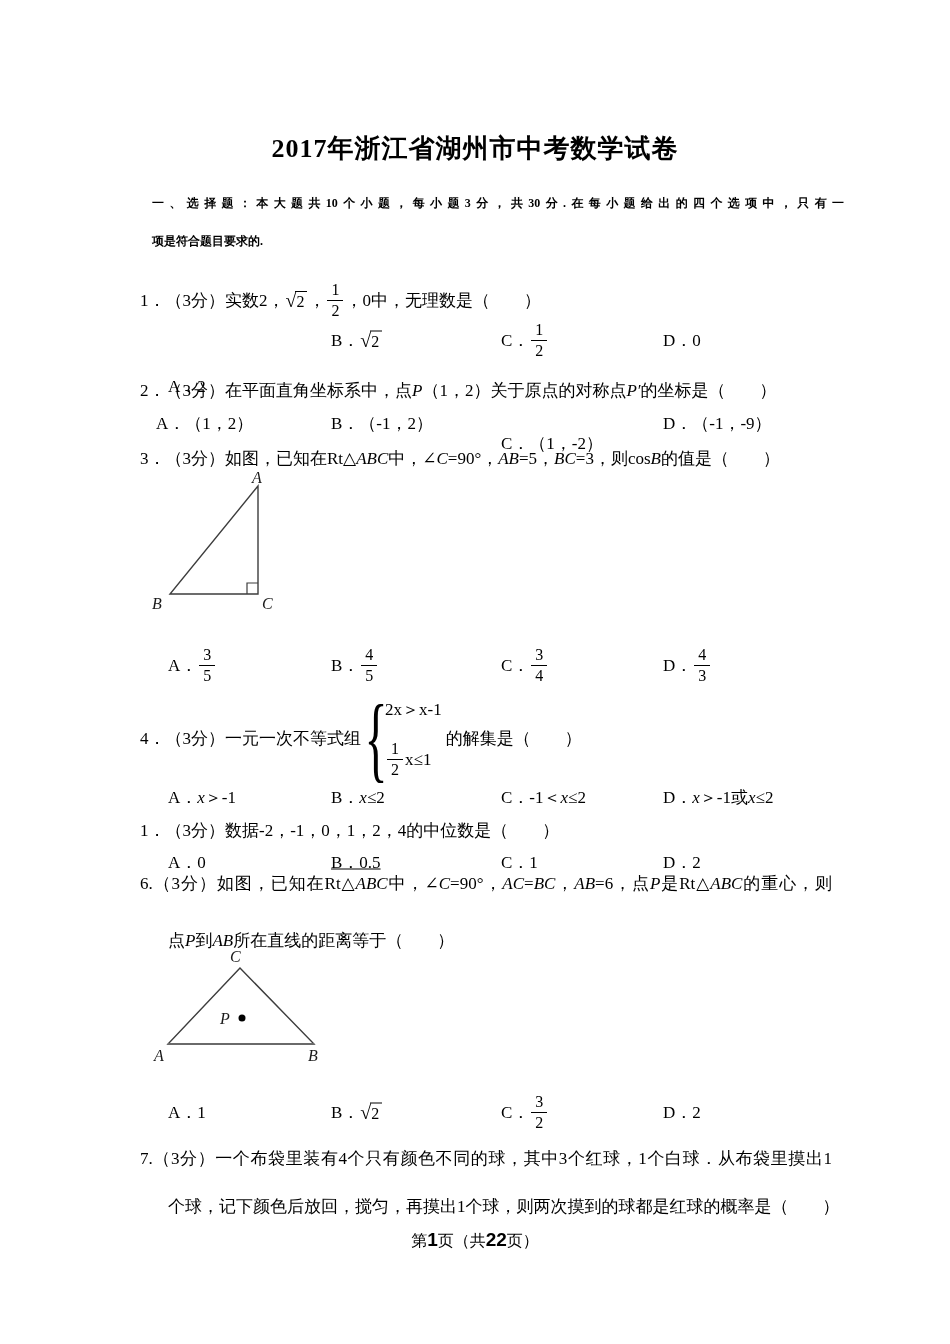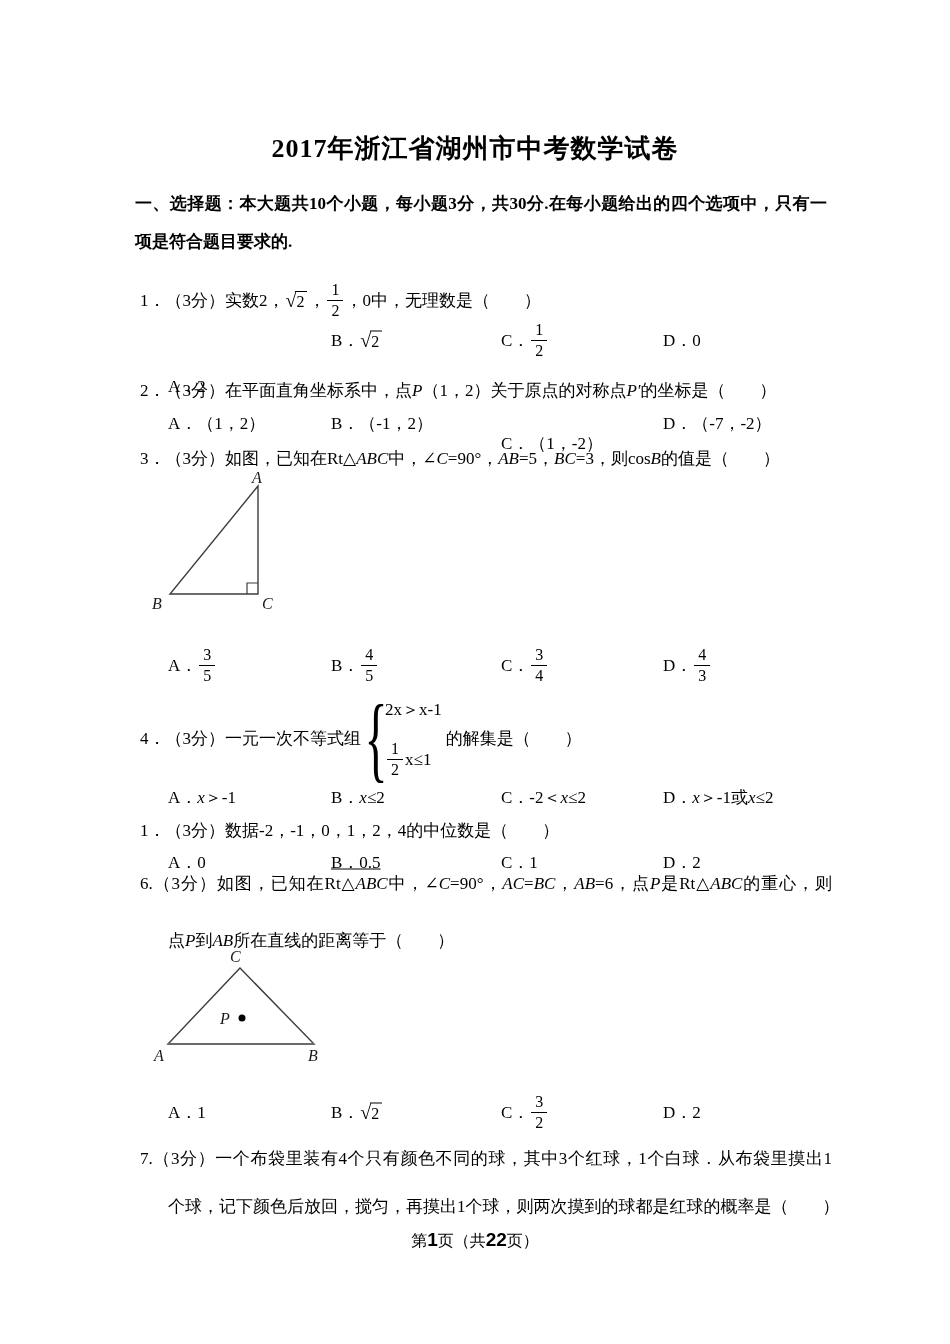--- a/index.html
+++ b/index.html
@@ -1,21 +1,21 @@
 <!DOCTYPE html>
 <html><head>
 <meta charset="utf-8">
 <style>
   html,body{margin:0;padding:0;}
   body{width:950px;height:1344px;background:#ffffff;position:relative;
        font-family:"Liberation Serif","DejaVu Serif",serif;color:#000;}
   .abs{position:absolute;}
   .page-title{left:0;top:131px;width:950px;text-align:center;
       font-size:26px;font-weight:bold;letter-spacing:1px;}
-  .sect{left:135px;width:692px;font-size:17px;font-weight:bold;line-height:21px;}
+  .sect{left:152px;width:692px;font-size:12px;font-weight:bold;line-height:21px;}
   .just{text-align:justify;text-align-last:justify;}
   .stem{left:140px;width:720px;font-size:17px;line-height:21px;white-space:nowrap;}
   .stemflex{display:flex;align-items:center;white-space:nowrap;}
   .jline{left:140px;width:692px;font-size:17px;line-height:21px;}
   .cont{left:168px;width:680px;font-size:17px;line-height:21px;white-space:nowrap;}
   .optrow{left:140px;width:710px;}
   .opt{position:absolute;top:50%;transform:translateY(-50%);display:flex;
        align-items:center;white-space:nowrap;font-size:17px;}
   .it{font-style:italic;}
   .frac{display:inline-flex;flex-direction:column;align-items:center;
@@ -78,31 +78,31 @@
           <span class="fden">2</span>
         </span>
       </div>
     <div class="opt" style="left:523px;">
         <span>D．0</span>
       </div>
   </div>
 
   <div class="abs stem" style="top:380px;"><span>2．（3分）在平面直角坐标系中，点</span><span class="it">P</span><span>（1，2）关于原点的对称点</span><span class="it">P′</span><span>的坐标是（　　）</span></div>
   <div class="abs optrow" style="top:413px;height:20px;">
-    <div class="opt" style="left:28px;">
+    <div class="opt" style="left:16px;">
         <span>A．（1，2）</span>
       </div>
     <div class="opt" style="left:191px;">
         <span>B．（-1，2）</span>
       </div>
     <div class="opt" style="left:361px;margin-top:20px;">
         <span>C．（1，-2）</span>
       </div>
     <div class="opt" style="left:523px;">
-        <span>D．（-7，-2）</span>
+        <span>D．（-1，-9）</span>
       </div>
   </div>
 
   <div class="abs stem" style="top:448px;"><span>3．（3分）如图，已知在Rt△</span><span class="it">ABC</span><span>中，∠</span><span class="it">C</span><span>=90°，</span><span class="it">AB</span><span>=5，</span><span class="it">BC</span><span>=3，则cos</span><span class="it">B</span><span>的值是（　　）</span></div>
 
   <svg class="abs" style="left:140px;top:470px;" width="180" height="150">
     <polygon points="118,16 30,124 118,124" fill="none" stroke="#3d3d3d" stroke-width="1.4"></polygon>
     <path d="M107,124 L107,113 L118,113" fill="none" stroke="#3d3d3d" stroke-width="1.2"></path>
     <text x="112" y="13">A</text>
     <text x="12" y="139">B</text>
@@ -168,21 +168,21 @@
         <span>A．</span>
         <span class="it">x</span>
         <span>＞-1</span>
       </div>
     <div class="opt" style="left:191px;">
         <span>B．</span>
         <span class="it">x</span>
         <span>≤2</span>
       </div>
     <div class="opt" style="left:361px;">
-        <span>C．-2＜</span>
+        <span>C．-1＜</span>
         <span class="it">x</span>
         <span>≤2</span>
       </div>
     <div class="opt" style="left:523px;">
         <span>D．</span>
         <span class="it">x</span>
         <span>＞-1或</span>
         <span class="it">x</span>
         <span>≤2</span>
       </div>

